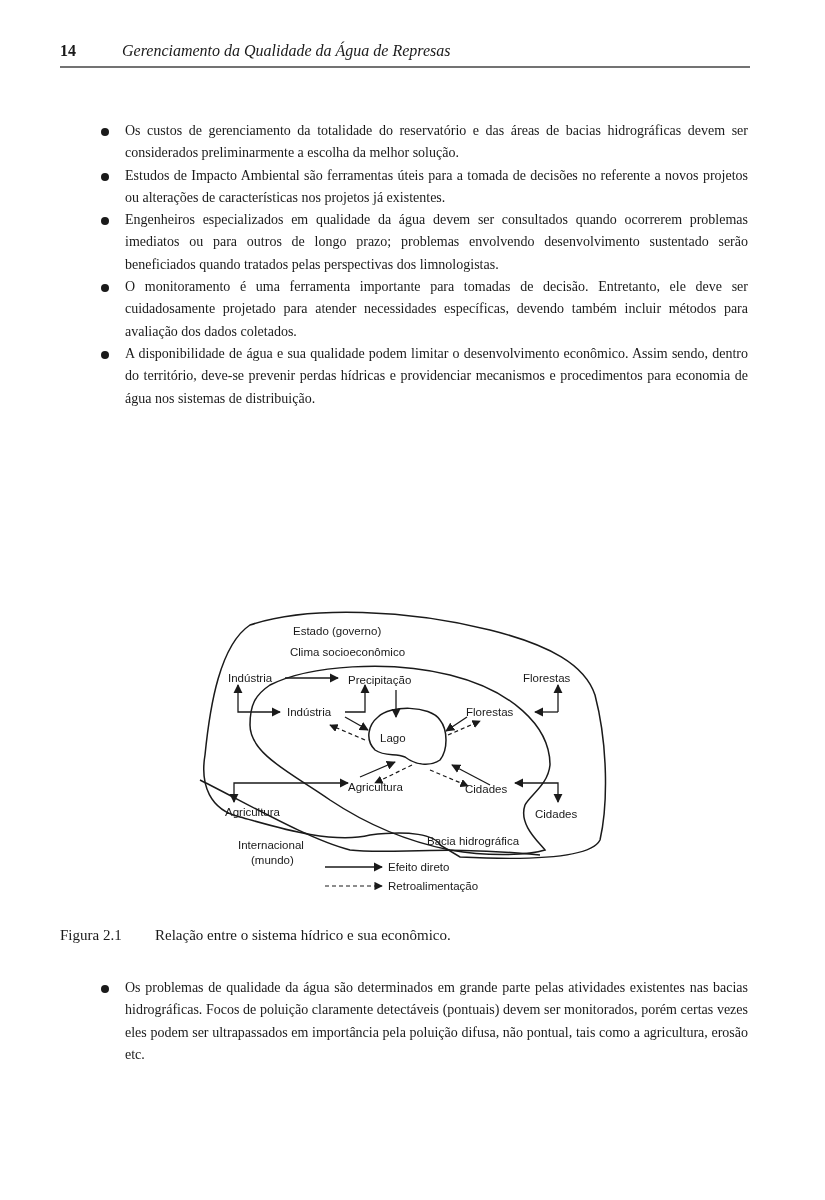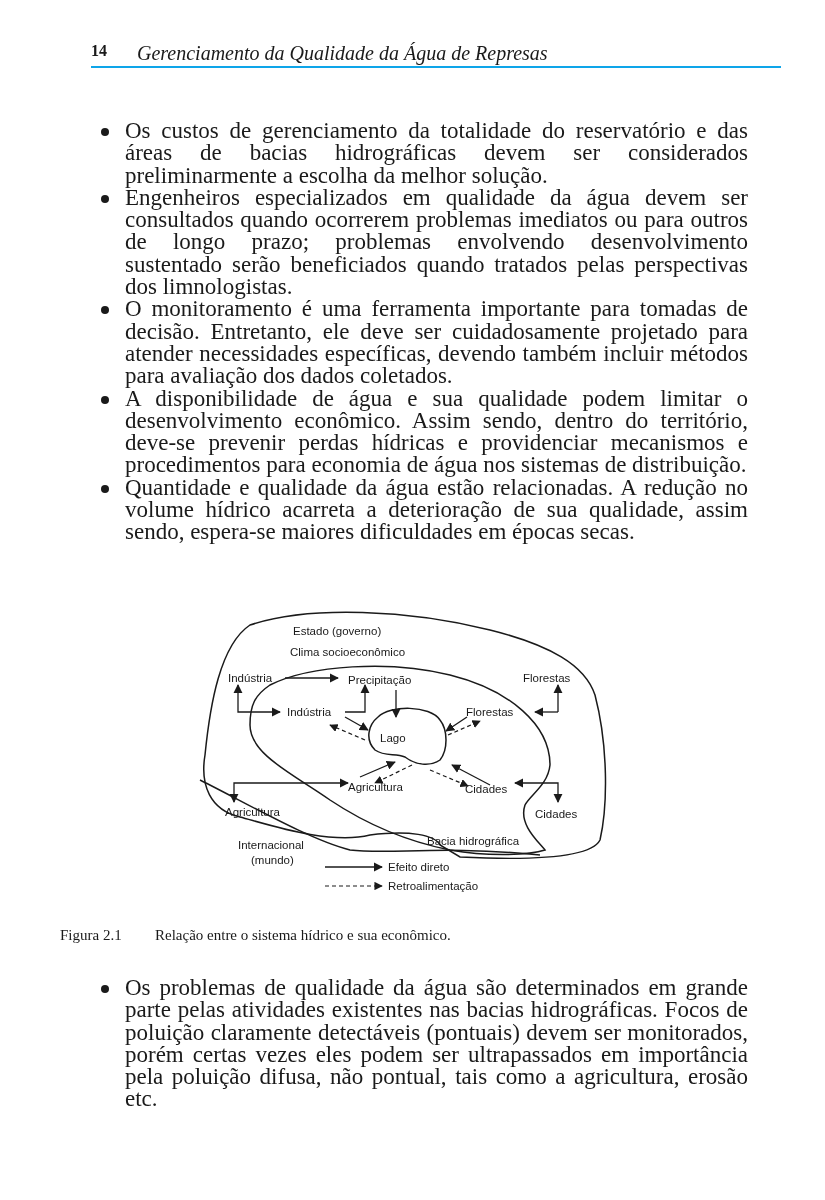--- a/index.html
+++ b/index.html
@@ -1,43 +1,43 @@
 <!DOCTYPE html>
 <html><head>
 <meta charset="utf-8">
 <style>
   html, body { margin: 0; padding: 0; background: #ffffff; }
   body { width: 825px; height: 1200px; position: relative; overflow: hidden; color: #1a1a1a;
          font-family: "Liberation Serif", "DejaVu Serif", serif; }
-  .header { position: absolute; left: 60px; top: 40px; width: 690px; height: 26px; border-bottom: 2px solid #0ea5e9; margin-left: 31px; }
+  .header { position: absolute; left: 60px; top: 40px; width: 690px; height: 26px; border-bottom: 2px solid #737373; }
   .header .pnum { position: absolute; left: 0; top: 2px; font-size: 16px; font-weight: bold; font-family: "Liberation Serif", serif; }
-  .header .rtitle { position: absolute; left: 46px; top: 2px; font-size: 20px; font-style: italic; font-family: "Liberation Serif", serif; }
+  .header .rtitle { position: absolute; left: 62px; top: 2px; font-size: 16px; font-style: italic; font-family: "Liberation Serif", serif; }
   .blist { position: absolute; left: 100px; width: 648px; margin: 0; padding: 0; list-style: none; }
-  .blist li { position: relative; padding-left: 25px; font-size: 23px; line-height: 22.3px; text-align: justify; }
+  .blist li { position: relative; padding-left: 25px; font-size: 14px; line-height: 22.3px; text-align: justify; }
   .blist li .dot { position: absolute; left: 1px; top: 8px; width: 8px; height: 8px; border-radius: 50%; background: #1a1a1a; }
   .figure { position: absolute; left: 190px; top: 605px; width: 420px; height: 300px; }
   .figure svg { width: 420px; height: 300px; display: block; }
   .figure text { font-family: "Liberation Sans", "DejaVu Sans", sans-serif; font-size: 11.5px; fill: #1a1a1a; }
   .caption { position: absolute; left: 60px; top: 927px; font-size: 15px; }
   .caption .lbl { font-weight: normal; display: inline-block; width: 95px; }
 </style>
 </head>
 <body>
 
 <div class="header">
   <span class="pnum">14</span>
   <span class="rtitle">Gerenciamento da Qualidade da Água de Represas</span>
 </div>
 
 <ul class="blist" style="top:120px;">
   <li><span class="dot"></span><span>Os custos de gerenciamento da totalidade do reservatório e das áreas de bacias hidrográficas devem ser considerados preliminarmente a escolha da melhor solução.</span></li>
+  <li><span class="dot"></span><span>Estudos de Impacto Ambiental são ferramentas úteis para a tomada de decisões no referente a novos projetos ou alterações de características nos projetos já existentes.</span></li>
   <li><span class="dot"></span><span>Engenheiros especializados em qualidade da água devem ser consultados quando ocorrerem problemas imediatos ou para outros de longo prazo; problemas envolvendo desenvolvimento sustentado serão beneficiados quando tratados pelas perspectivas dos limnologistas.</span></li>
   <li><span class="dot"></span><span>O monitoramento é uma ferramenta importante para tomadas de decisão. Entretanto, ele deve ser cuidadosamente projetado para atender necessidades específicas, devendo também incluir métodos para avaliação dos dados coletados.</span></li>
   <li><span class="dot"></span><span>A disponibilidade de água e sua qualidade podem limitar o desenvolvimento econômico. Assim sendo, dentro do território, deve-se prevenir perdas hídricas e providenciar mecanismos e procedimentos para economia de água nos sistemas de distribuição.</span></li>
-  <li><span class="dot"></span><span>Quantidade e qualidade da água estão relacionadas. A redução no volume hídrico acarreta a deterioração de sua qualidade, assim sendo, espera-se maiores dificuldades em épocas secas.</span></li>
 </ul>
 
 <div class="figure">
   <svg viewBox="0 0 420 300" xmlns="http://www.w3.org/2000/svg">
     <defs>
       <marker id="ah" viewBox="0 0 10 10" refX="9" refY="5" markerWidth="7" markerHeight="7" orient="auto-start-reverse">
         <path d="M0,0 L10,5 L0,10 z" fill="#1a1a1a"></path>
       </marker>
     </defs>
     <g fill="none" stroke="#1a1a1a" stroke-width="1.5">

